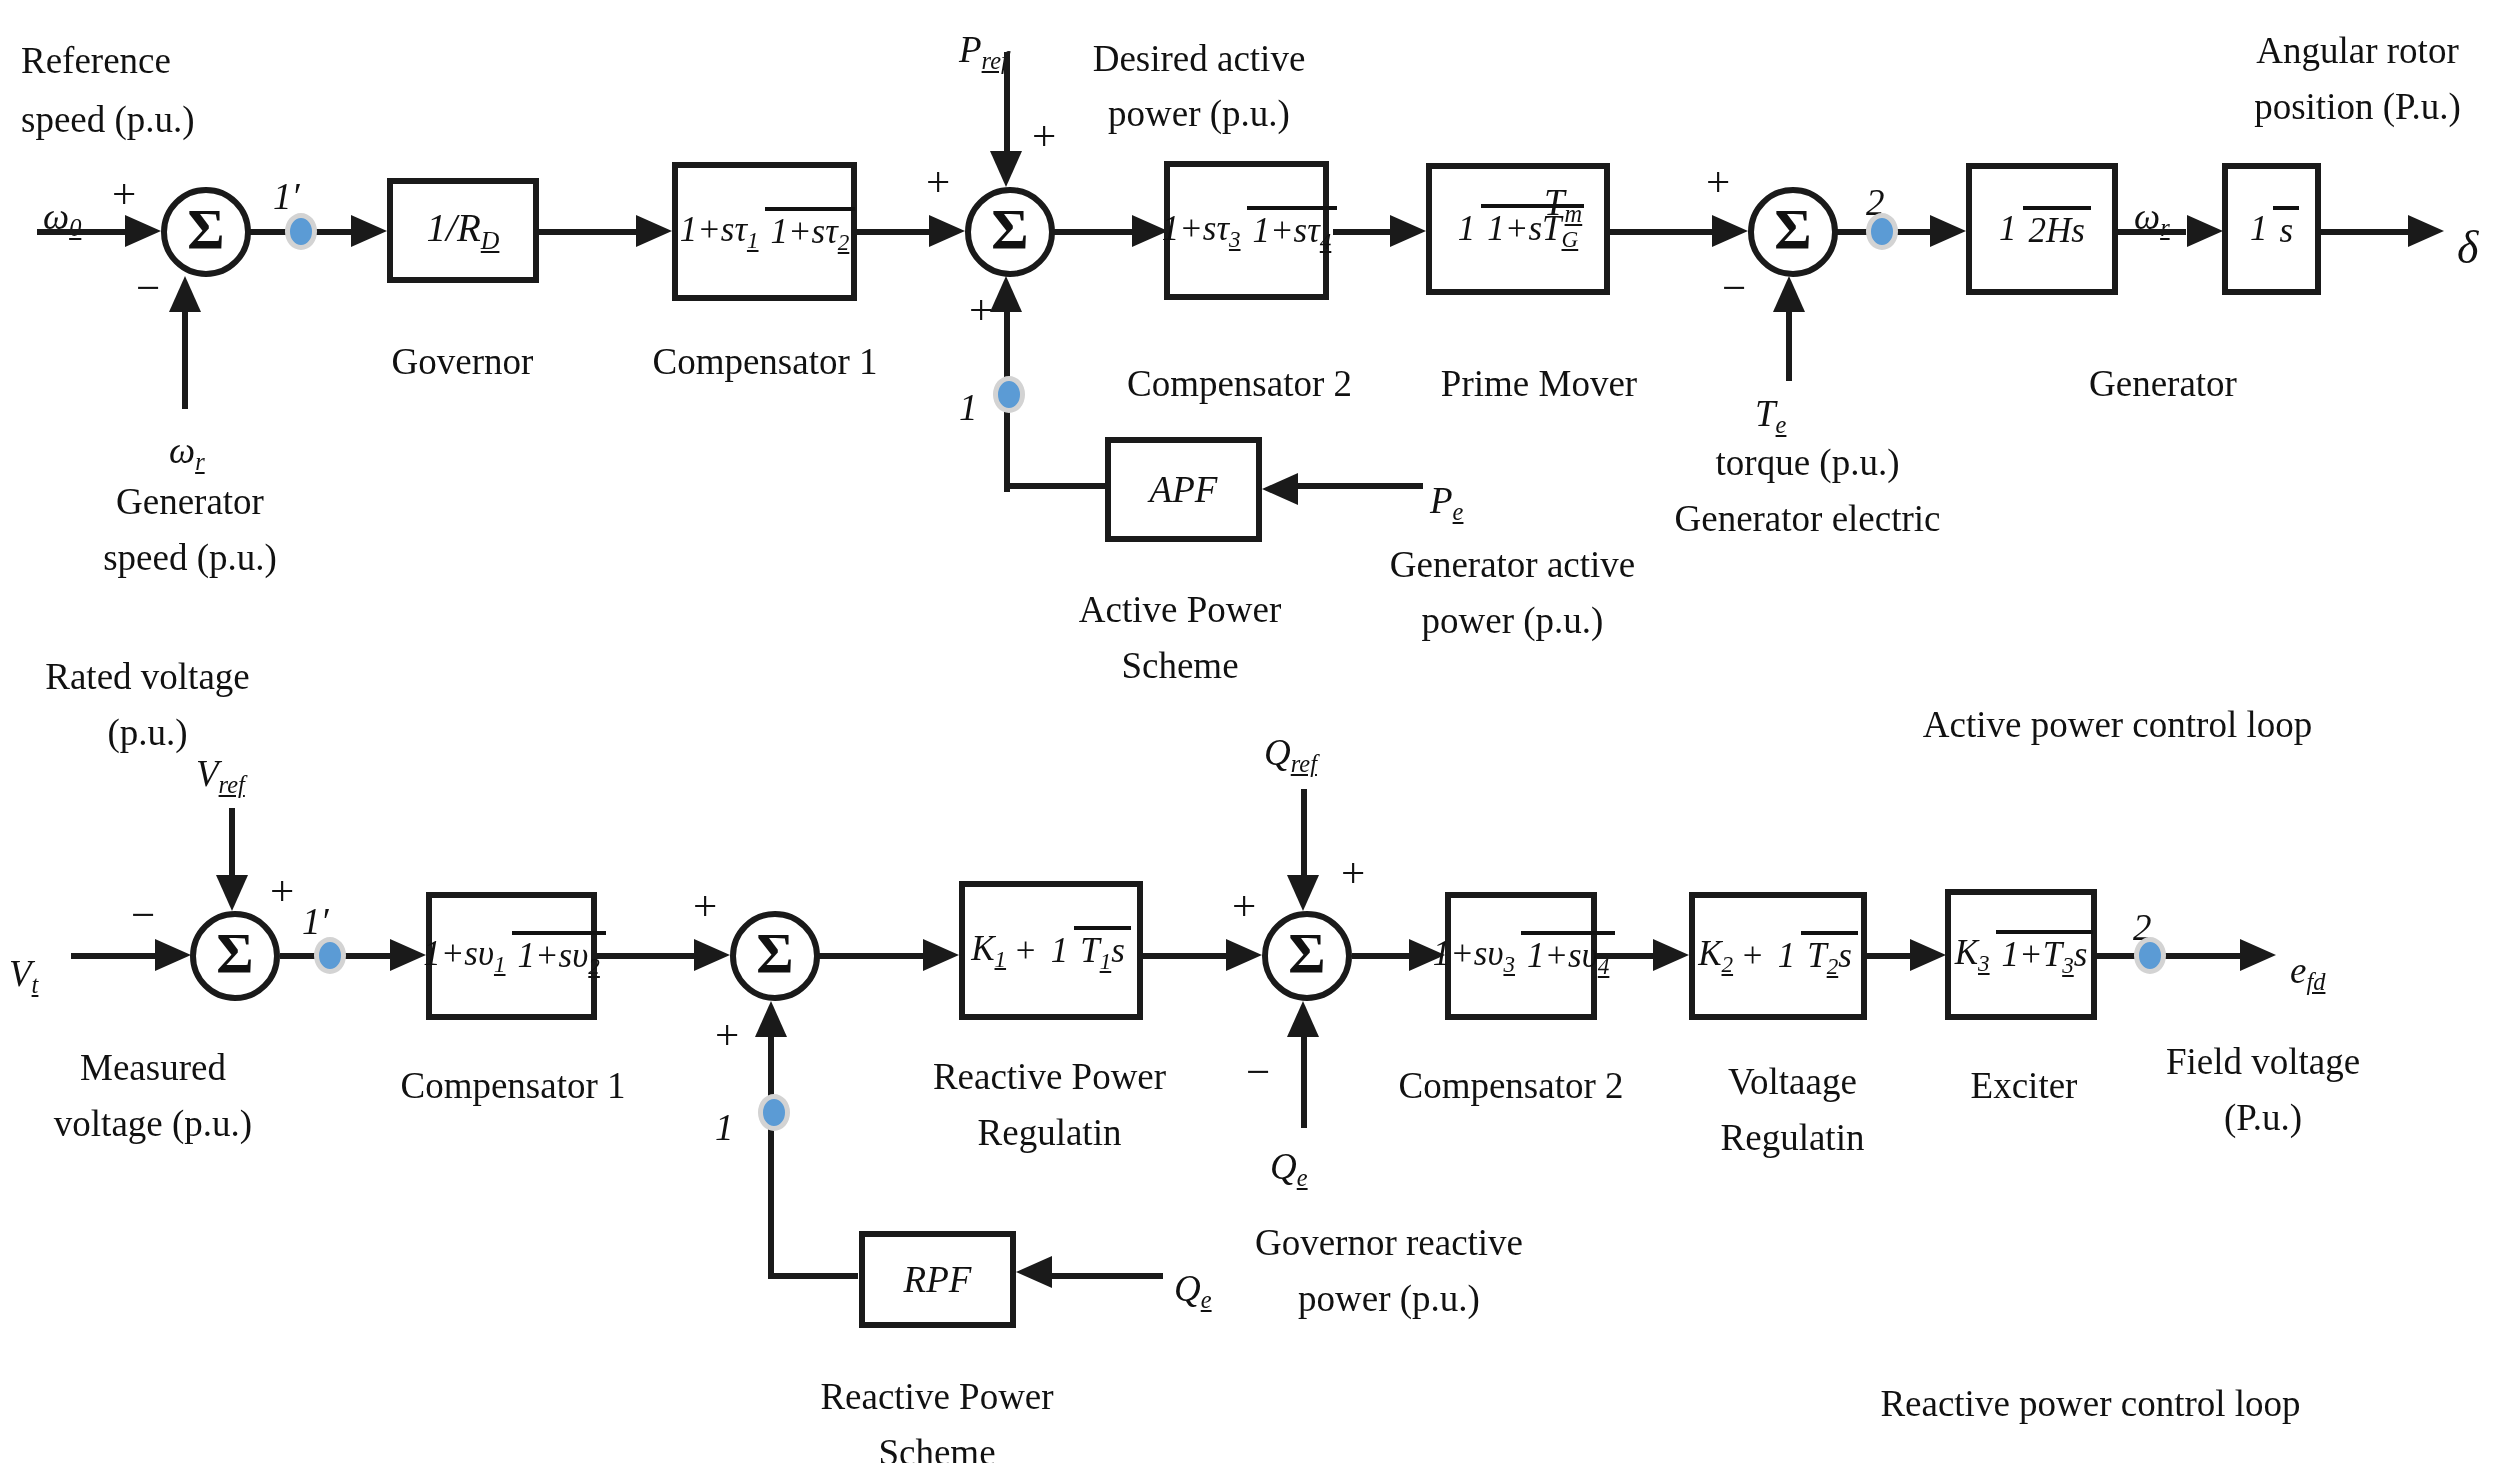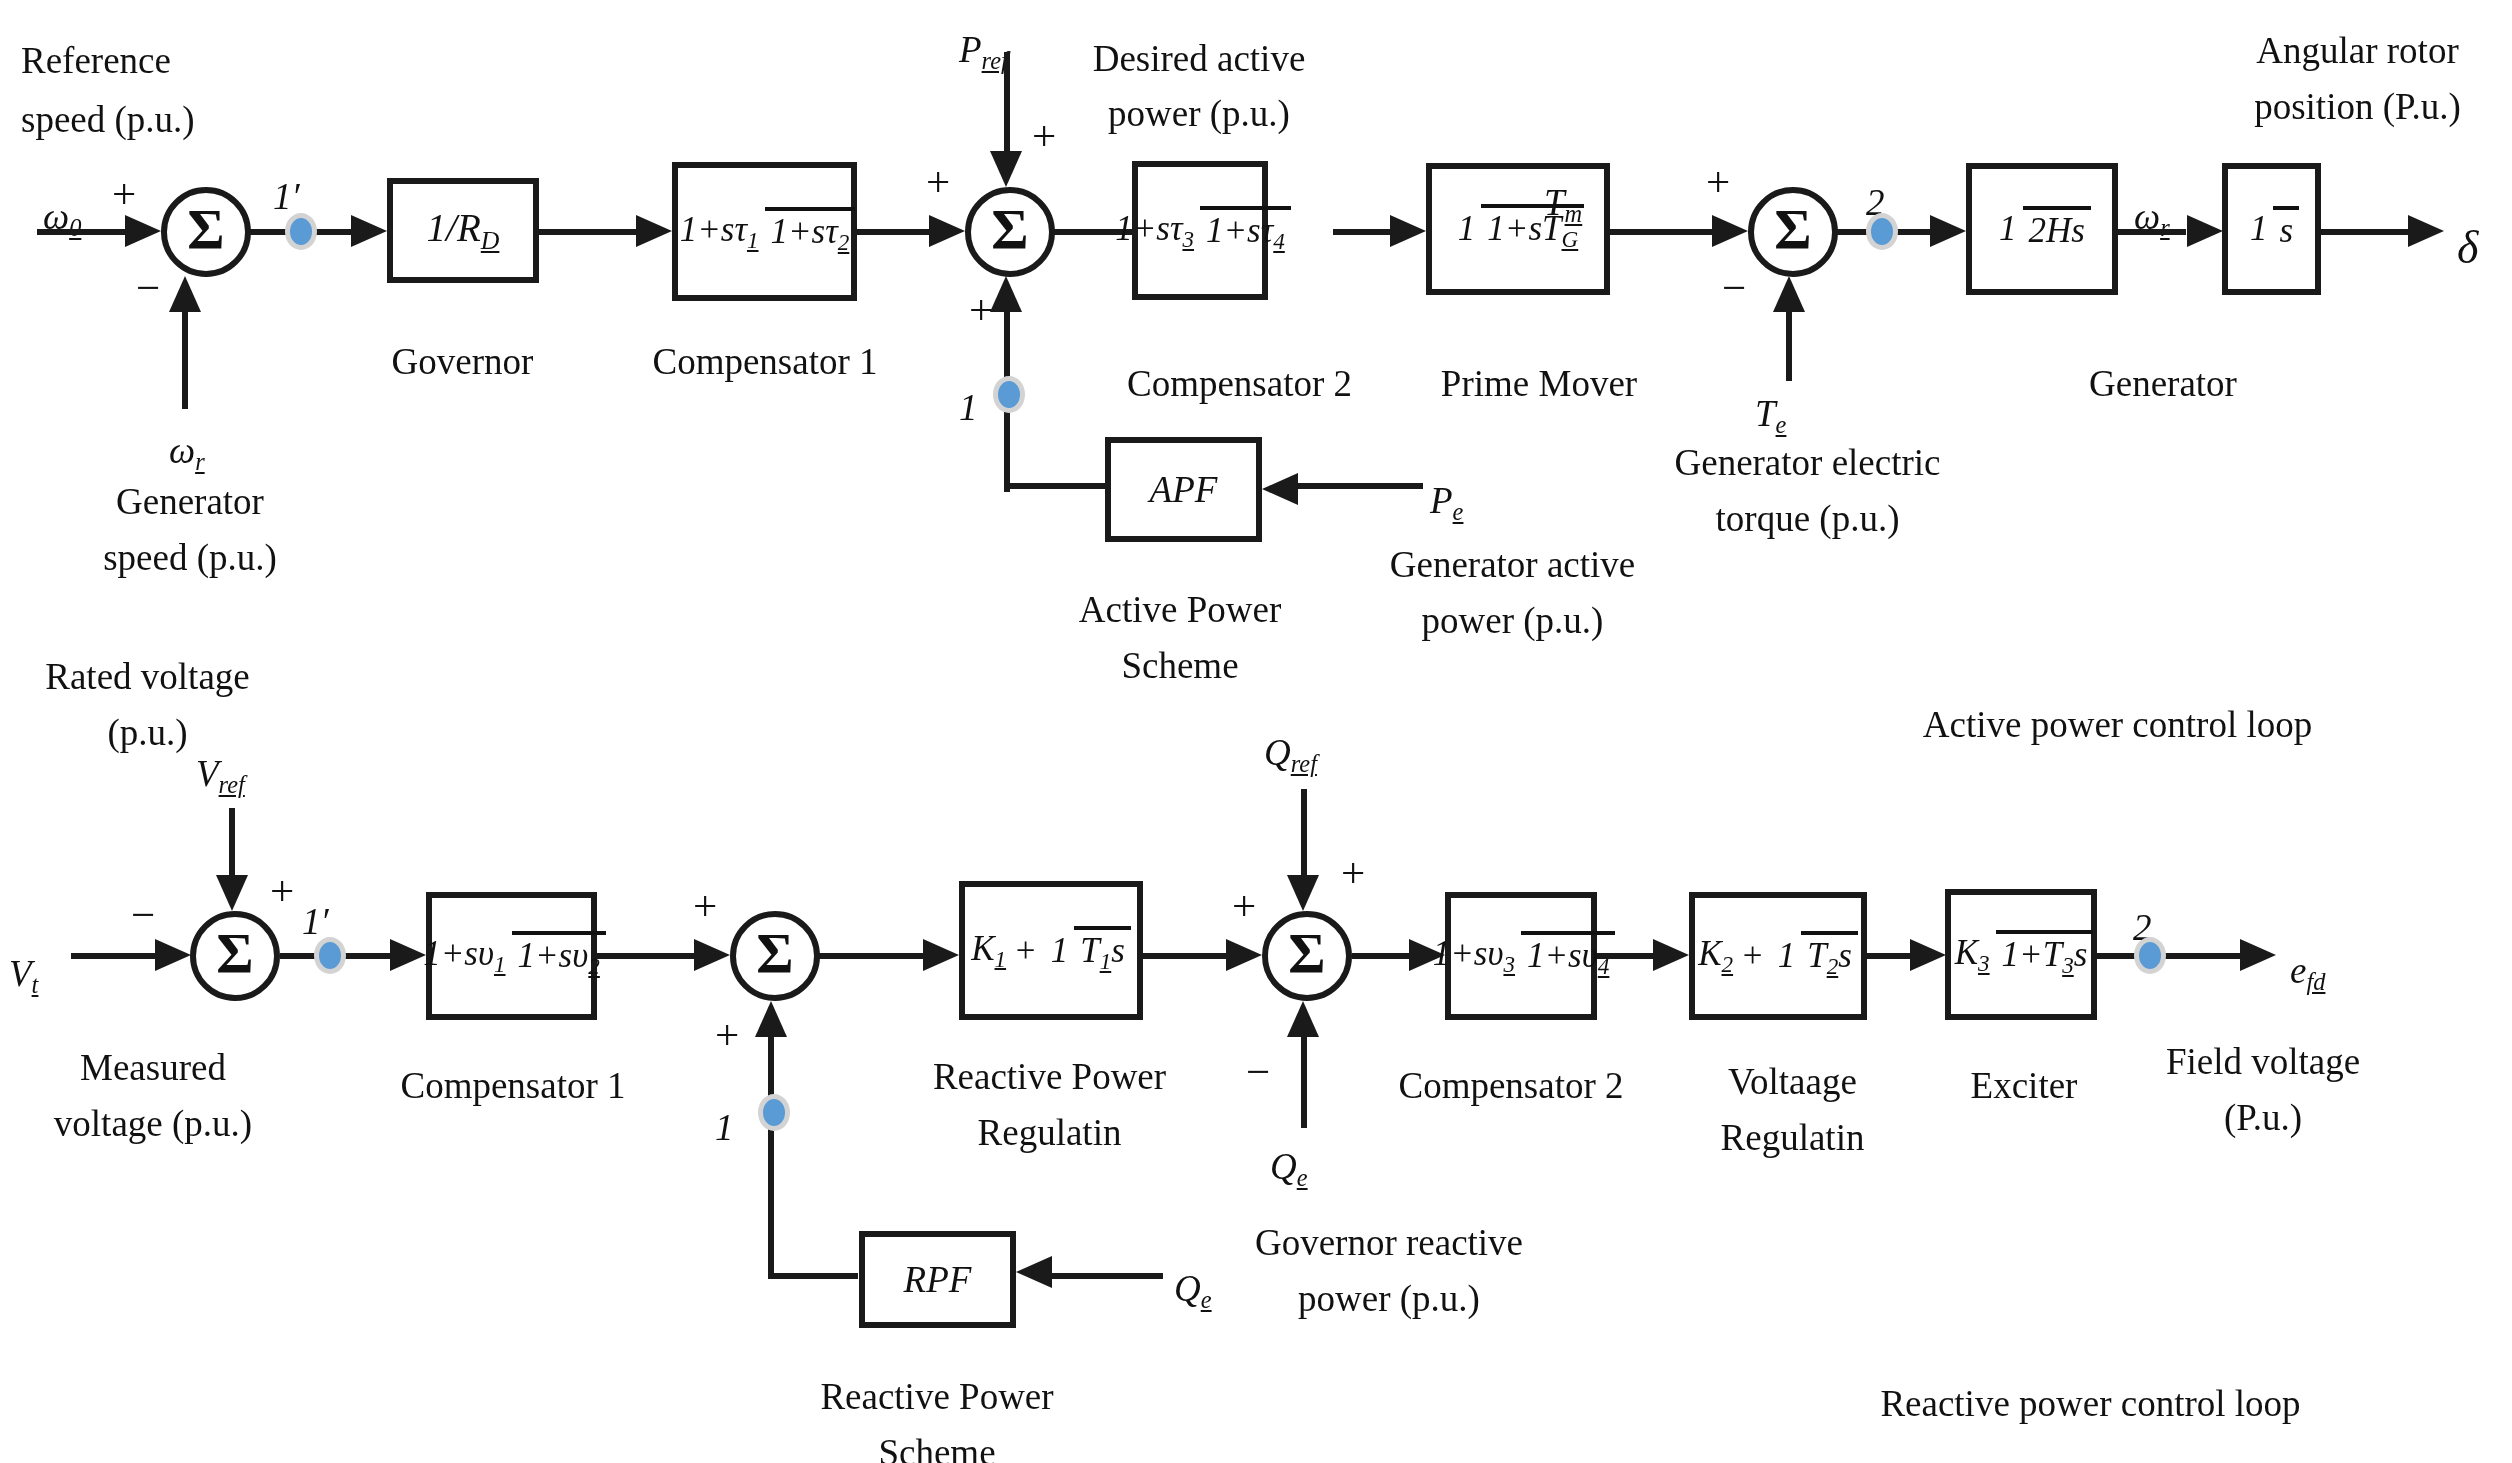--- a/index.html
+++ b/index.html
@@ -111,21 +111,21 @@
   <div class="arr l" style="left:1262px;top:473px"></div>
   <div class="hline" style="left:1298px;top:483px;width:125px"></div>
   <div class="lbl it" style="left:1430px;top:453px"><span>P</span><span class="sb">e</span></div>
   <div class="lbl ctr" style="left:1337px;top:517px;width:351px">
     <div>Generator active</div>
       <div>power (p.u.)</div>
   </div>
 
   <div class="hline" style="left:1054px;top:229px;width:78px"></div>
   <div class="arr r" style="left:1132px;top:215px"></div>
-  <div class="blk" style="left:1132px;top:161px;width:136px;height:139px">
+  <div class="blk" style="left:1164px;top:161px;width:165px;height:139px">
     <div class="frac">
       <div class="num"><span>1+sτ</span><span class="sb">3</span></div>
       <div class="den"><span>1+sτ</span><span class="sb">4</span></div>
     </div>
   </div>
   <div class="lbl ctr" style="left:1090px;top:336px;width:299px">Compensator 2</div>
 
   <div class="hline" style="left:1333px;top:229px;width:57px"></div>
   <div class="arr r" style="left:1390px;top:215px"></div>
   <div class="blk" style="left:1426px;top:163px;width:184px;height:132px">
@@ -143,22 +143,22 @@
 
   <div class="sum" style="left:1748px;top:187px">
       <span>Σ</span>
     </div>
 
   <div class="sign" style="left:1722px;top:263px">−</div>
   <div class="arr u" style="left:1773px;top:276px"></div>
   <div class="vline" style="left:1786px;top:312px;height:69px"></div>
   <div class="lbl it" style="left:1755px;top:366px"><span>T</span><span class="sb">e</span></div>
   <div class="lbl ctr" style="left:1621px;top:415px;width:373px">
-    <div>Generator electric</div>
-      <div>torque (p.u.)</div>
+    <div>torque (p.u.)</div>
+      <div>Generator electric</div>
   </div>
 
   <div class="lbl it" style="left:1866px;top:155px">2</div>
   <div class="hline" style="left:1837px;top:229px;width:93px"></div>
   <div class="node" style="left:1866px;top:213px"></div>
   <div class="arr r" style="left:1930px;top:215px"></div>
 
   <div class="blk" style="left:1966px;top:163px;width:152px;height:132px">
     <div class="frac">
       <div class="num">1</div>

